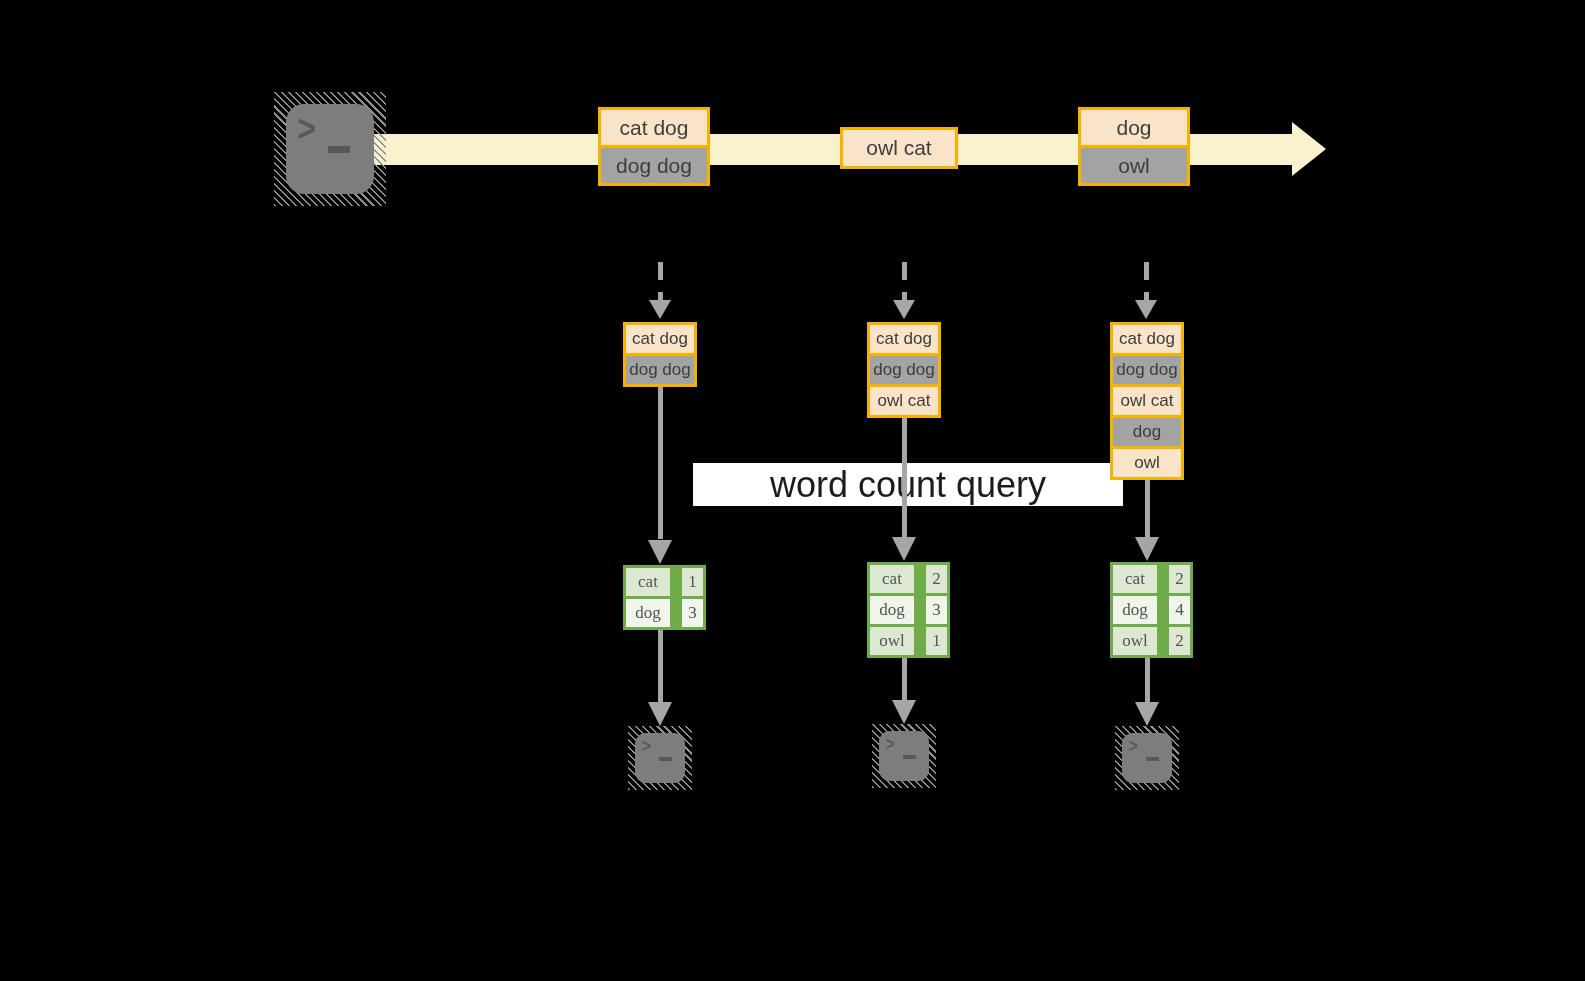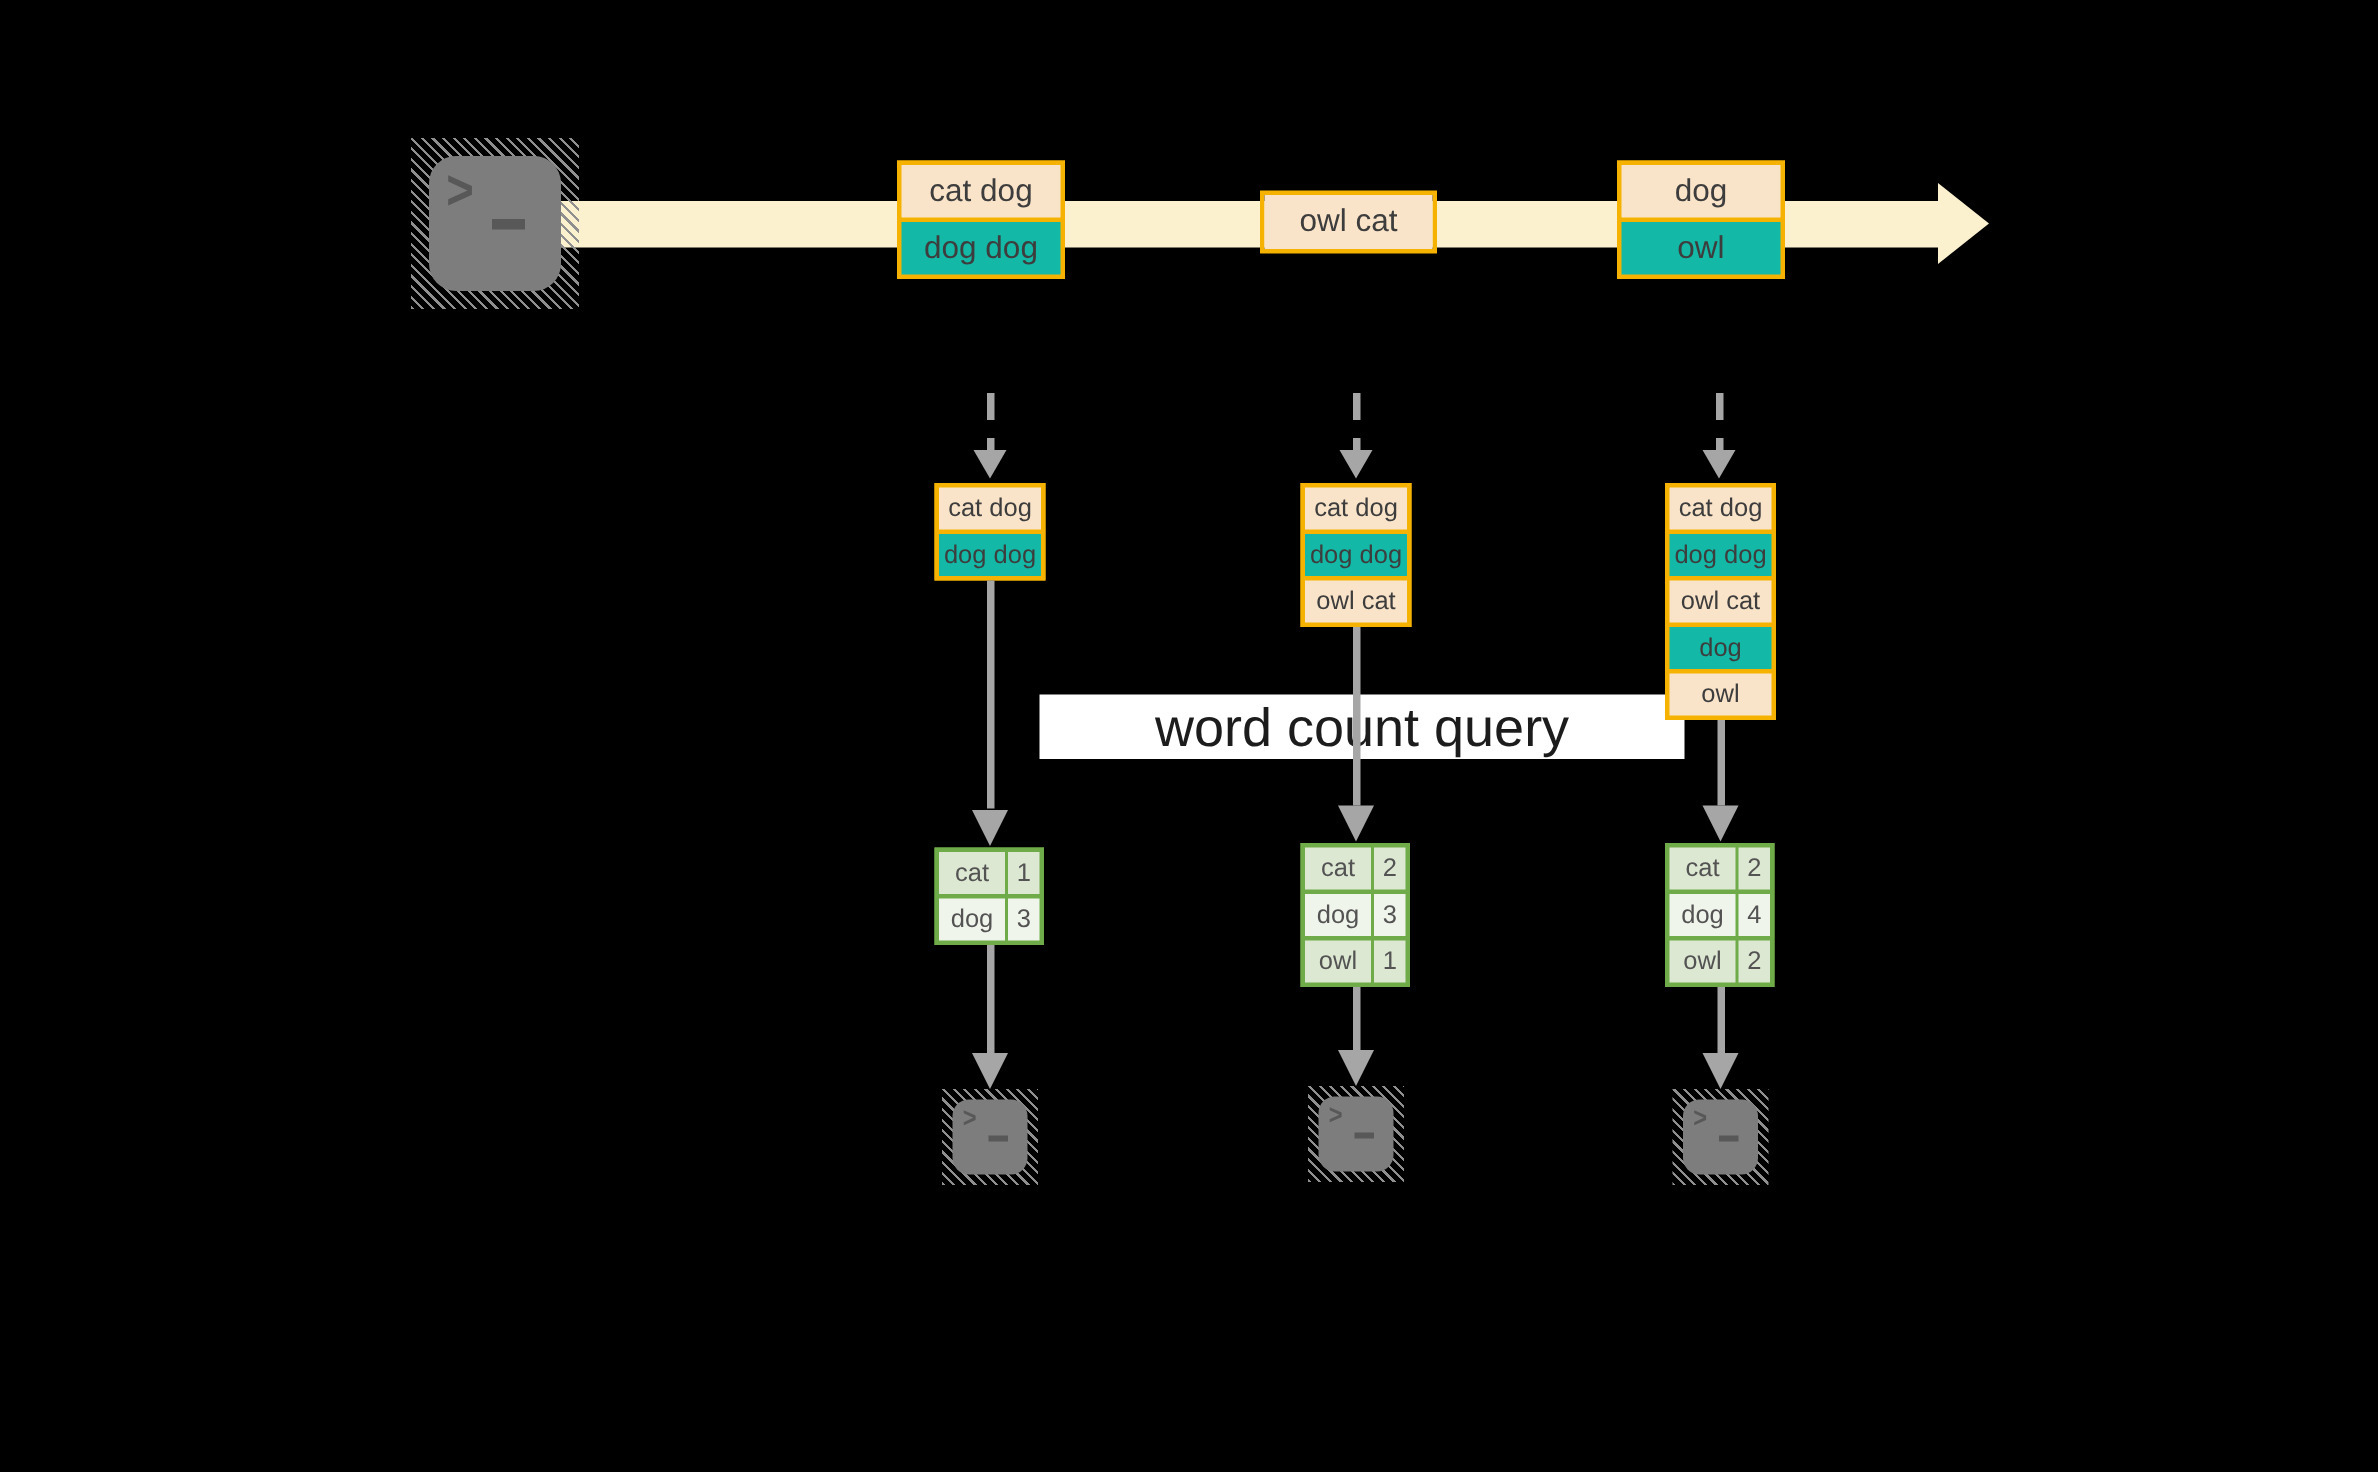--- a/index.html
+++ b/index.html
@@ -22,34 +22,34 @@
   .terminal.large .chev{font-size:30px;}
   .terminal.small .chev{font-size:15px;}
   .terminal .bar{position:absolute;left:48%;top:47%;width:25%;height:8%;background:#585858;}
   .t-small{width:64px;height:64px;}
   #out1{left:628px;top:726px;} #out2{left:872px;top:724px;} #out3{left:1115px;top:726px;}
   
   .event-box{position:absolute;border:3px solid #F5B201;background:#F5B201;
     display:flex;flex-direction:column;gap:3px;z-index:2;}
   .cell{display:flex;align-items:center;justify-content:center;color:#3d3d3d;}
   .row-dark{background:#FAE4C9;}
-  .row-light{background:#14b8a6;}
+  .row-light{background:#a3a3a3;}
   .stream-box .cell{width:106px;height:35px;font-size:21px;}
   #sbox1{left:598px;top:107px;} 
   #sbox2{left:840px;top:127px;} #sbox2 .cell{width:112px;height:36px;}
   #sbox3{left:1078px;top:107px;}
   .stack-box .cell{width:68px;height:28px;font-size:17px;}
   #stack1{left:623px;top:322px;} #stack2{left:867px;top:322px;} #stack3{left:1110px;top:322px;}
   
   .query-banner{position:absolute;left:693px;top:463px;width:430px;height:43px;background:#ffffff;
     display:flex;align-items:center;justify-content:center;font-size:36px;color:#1c1c1c;z-index:1;}
   
   .count-table{position:absolute;border:3px solid #6FAC49;background:#6FAC49;
     display:flex;flex-direction:column;gap:3px;z-index:3;}
-  .count-row{display:flex;gap:2px;}
+  .count-row{display:flex;gap:12px;font-family:Liberation Serif, serif;}
   .count-row .cell{height:28px;font-size:17px;color:#535353;}
   .word-cell{width:44px;}
   .num-cell{width:21px;}
   .g-dark{background:#DDE8D2;}
   .g-light{background:#F0F5EB;}
   #table1{left:623px;top:565px;} #table2{left:867px;top:562px;} #table3{left:1110px;top:562px;}
   
   .dash-line{position:absolute;width:5px;height:42px;top:262px;z-index:2;
     background:repeating-linear-gradient(180deg,#a6a6a6 0 18px,transparent 18px 30px);}
   .dash-head{position:absolute;top:300px;width:0;height:0;z-index:2;

